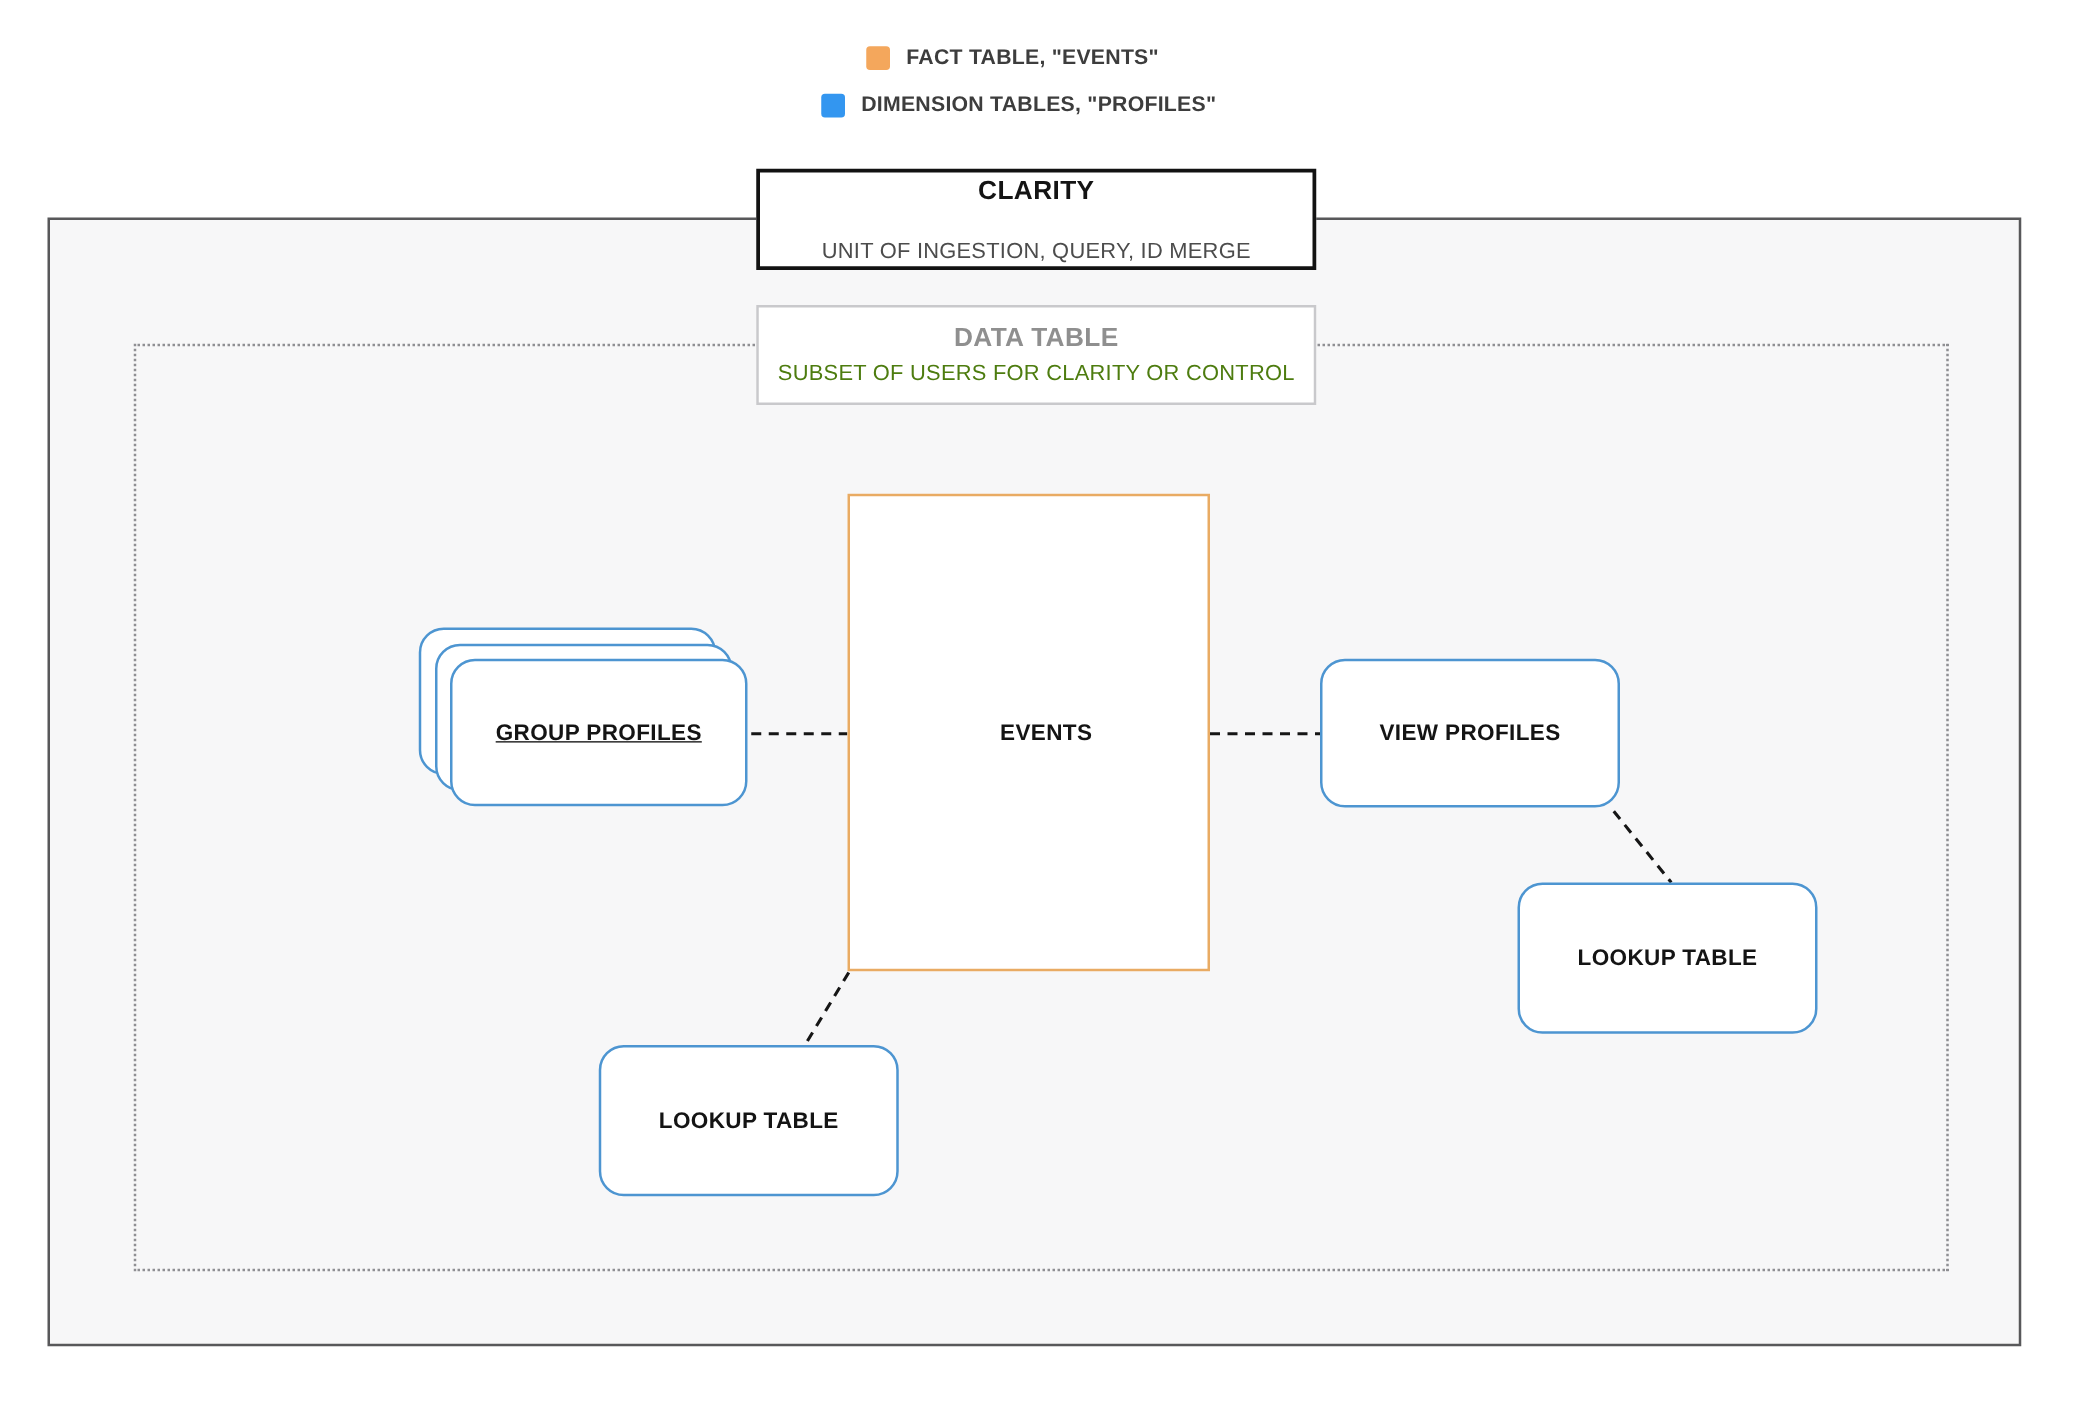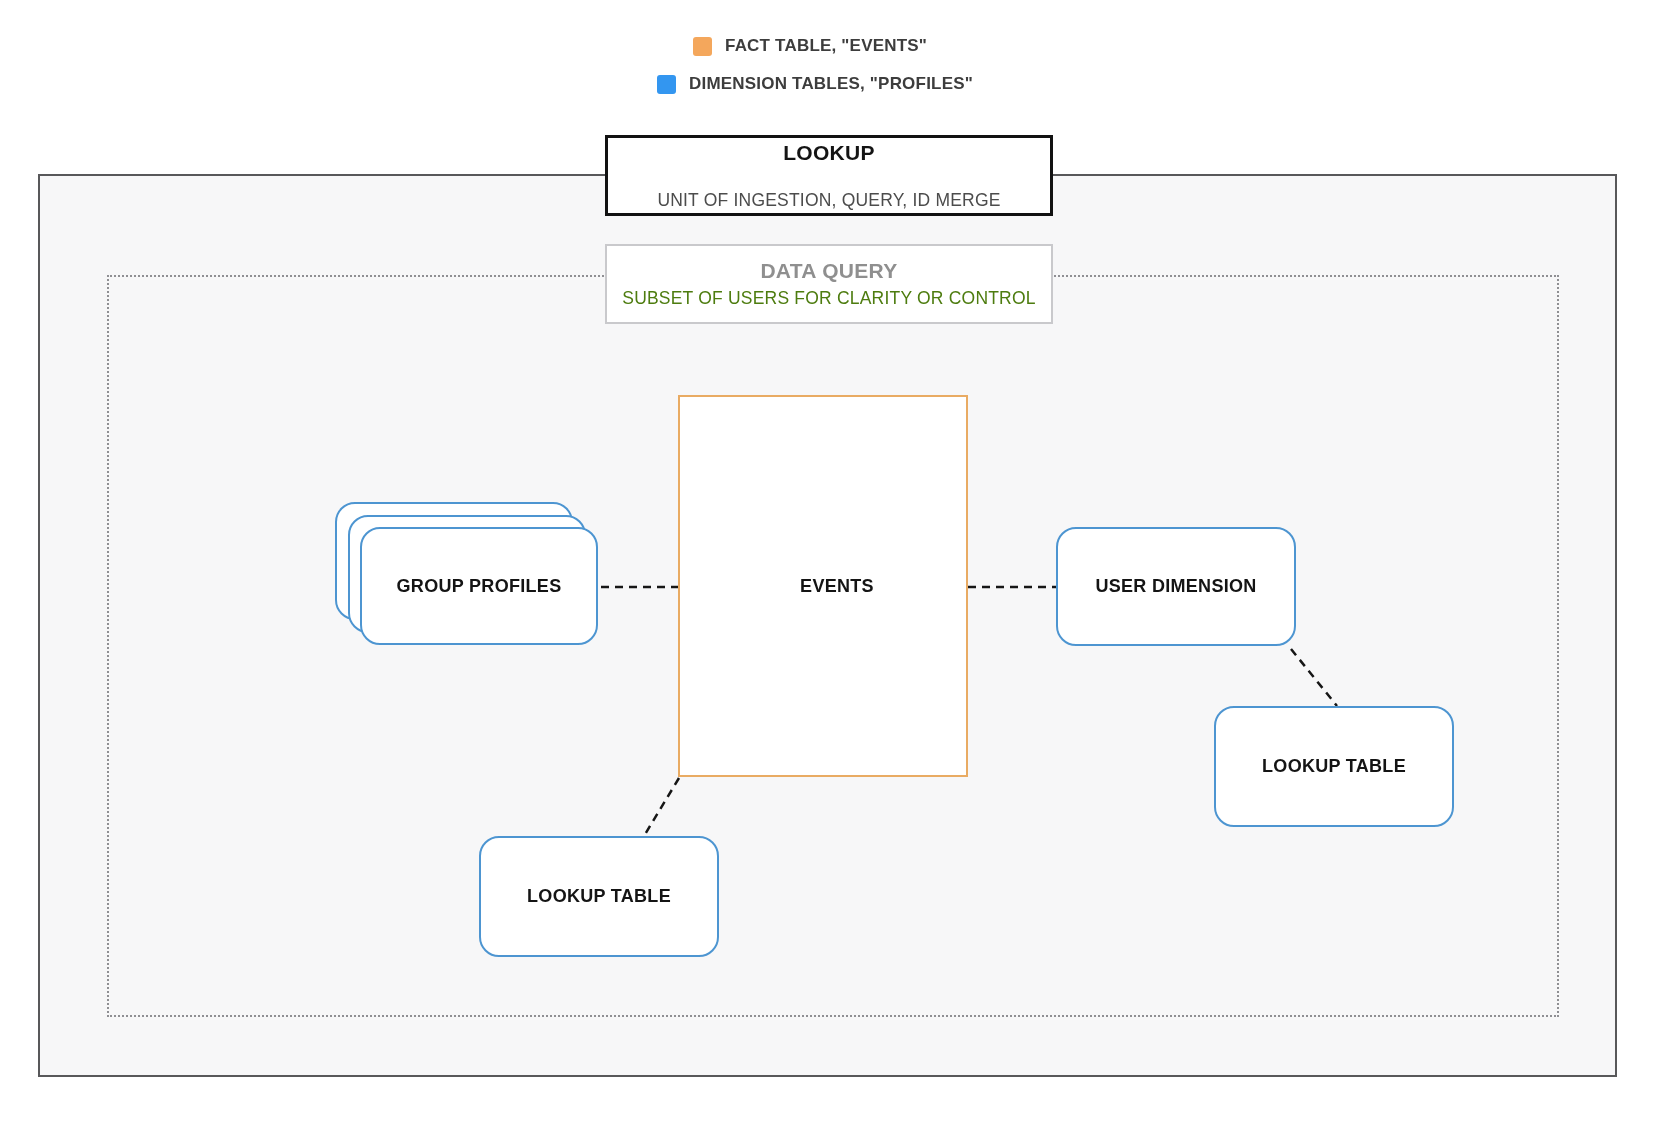--- a/index.html
+++ b/index.html
@@ -132,21 +132,21 @@
     position: absolute;
     left: 335px; top: 502px;
     width: 263px; height: 143px;
     z-index: 4;
   }
   .group-stack .card { position: absolute; width: 238px; height: 118px; }
   .stack-back  { left: 0;    top: 0; }
   .stack-mid   { left: 13px; top: 13px; }
   .stack-front {
     left: 25px; top: 25px;
-    display: flex; align-items: center; justify-content: center;
+    display: flex; align-items: center; justify-content: center; text-decoration: underline;
   }
 </style>
 </head>
 <body>
 
 <div class="canvas">
 
   <div class="legend-row legend-row-1">
     <span class="swatch swatch-orange"></span>
     <span class="legend-label">FACT TABLE, "EVENTS"</span>
@@ -161,42 +161,42 @@
   <div class="dataview-rect"></div>
 
   <svg class="connectors" viewBox="0 0 1664 1128">
     <line x1="601" y1="587" x2="678" y2="587"></line>
     <line x1="968" y1="587" x2="1056" y2="587"></line>
     <line x1="1291" y1="649" x2="1337" y2="706"></line>
     <line x1="679" y1="778" x2="644" y2="836"></line>
   </svg>
 
   <div class="header-box project-box">
-    <div class="header-title">LOOKUP</div>
+    <div class="header-title">CLARITY</div>
     <div class="header-sub">UNIT OF INGESTION, QUERY, ID MERGE</div>
   </div>
   <div class="header-box dataview-box">
-    <div class="header-title">DATA QUERY</div>
+    <div class="header-title">DATA TABLE</div>
     <div class="header-sub">SUBSET OF USERS FOR CLARITY OR CONTROL</div>
   </div>
 
   <div class="events-box">
     <span class="node-label">EVENTS</span>
   </div>
 
   <div class="group-stack">
     <div class="card stack-back"></div>
     <div class="card stack-mid"></div>
     <div class="card stack-front">
       <span class="node-label">GROUP PROFILES</span>
     </div>
   </div>
 
   <div class="card blue-node user-profiles">
-    <span class="node-label">USER DIMENSION</span>
+    <span class="node-label">VIEW PROFILES</span>
   </div>
   <div class="card blue-node lookup-right">
     <span class="node-label">LOOKUP TABLE</span>
   </div>
   <div class="card blue-node lookup-left">
     <span class="node-label">LOOKUP TABLE</span>
   </div>
 
 </div>
 

